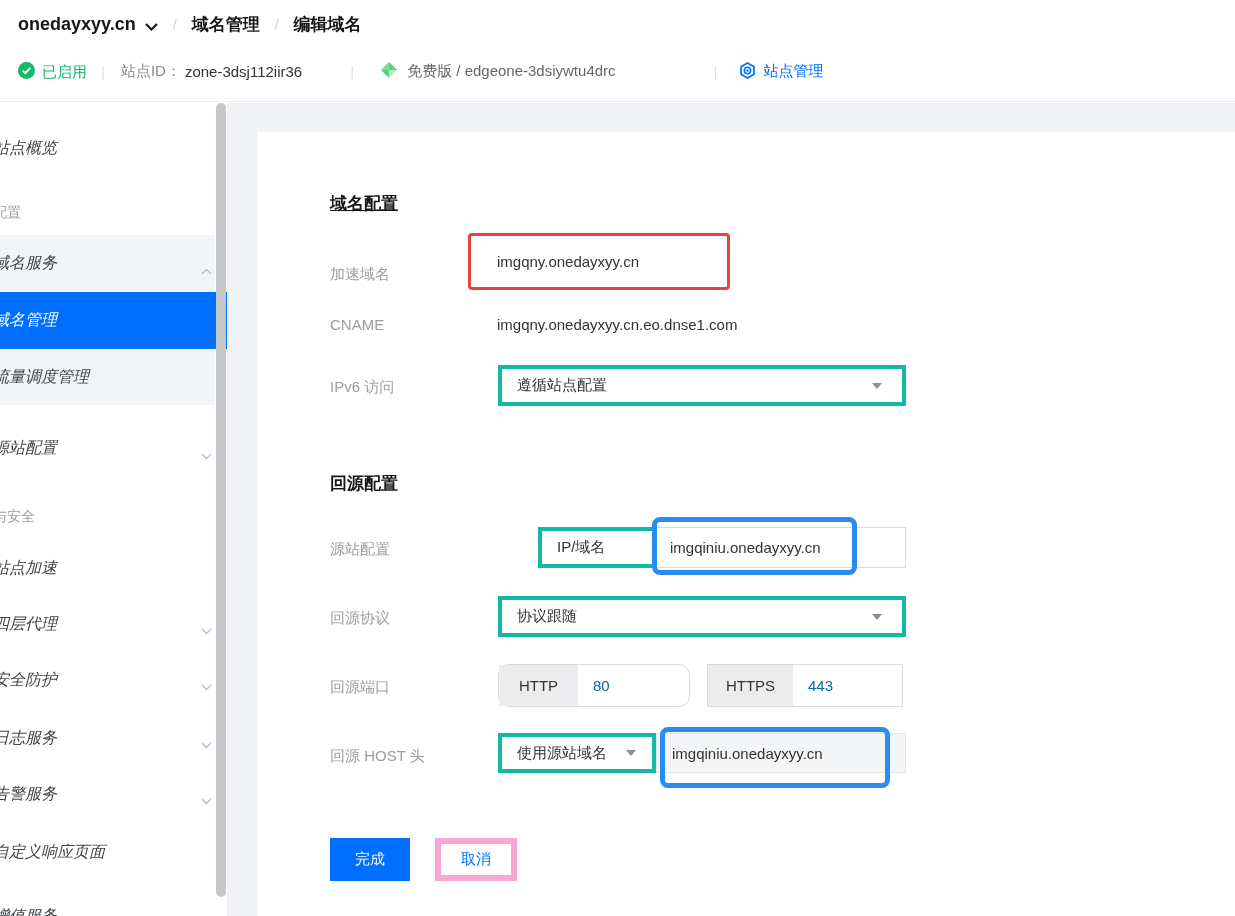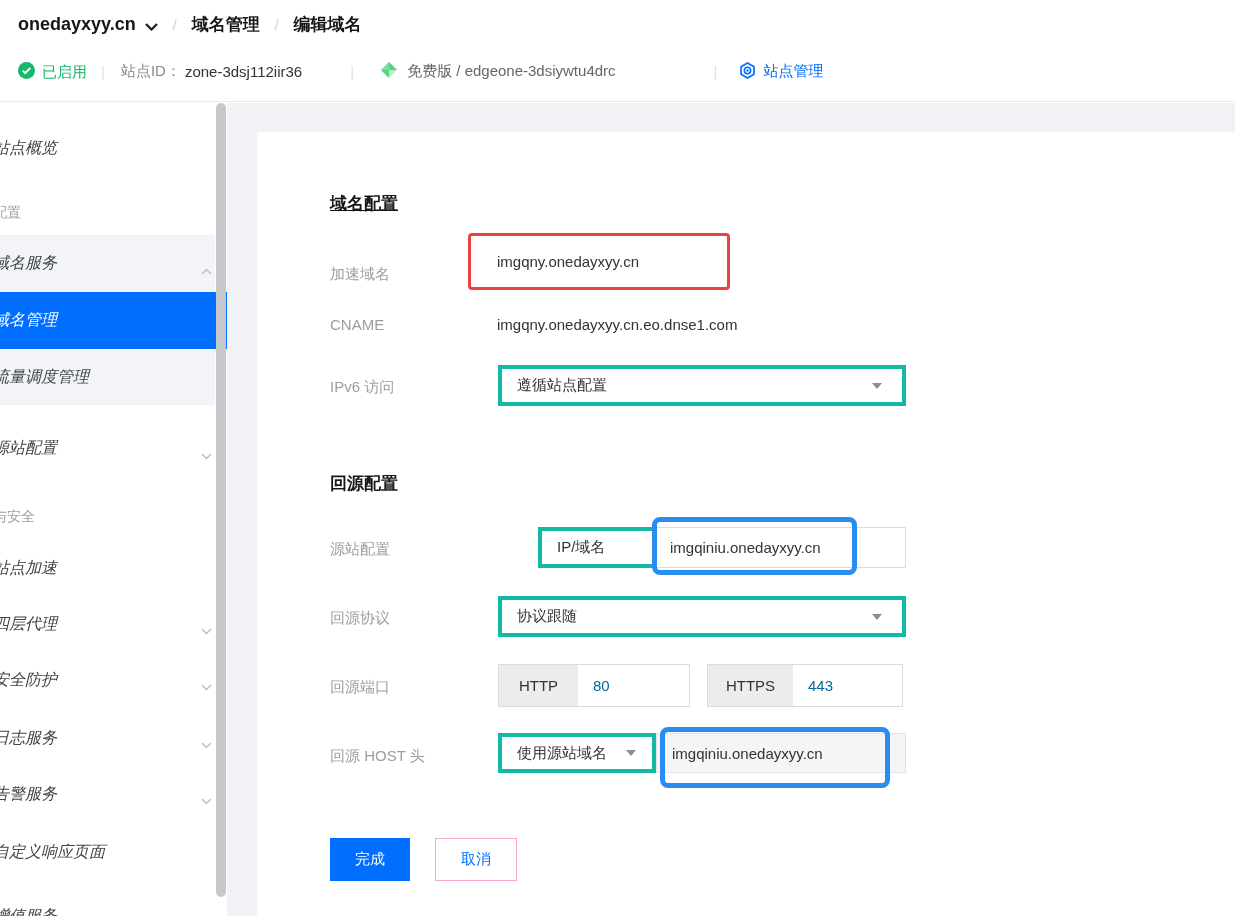--- a/index.html
+++ b/index.html
@@ -66,21 +66,21 @@
     border:1px solid #e2e4e7; display:flex; align-items:center; padding-left:15px; font-size:15px; color:#333; }
 
   .ann-red { position:absolute; left:211px; top:101px; width:262px; height:57px;
     border:3px solid #e8433f; border-radius:4px; background:#fff; z-index:2; }
   .ann-red .txt { position:absolute; left:26px; top:0; height:51px; line-height:51px; font-size:15px; color:#333; }
   .ann-blue { position:absolute; border:5px solid #2b8cf0; border-radius:8px; z-index:3; pointer-events:none; }
 
   .btn-done { position:absolute; left:73px; top:706px; width:80px; height:43px; background:#006eff;
     color:#fff; font-size:15px; border:none; cursor:pointer; font-family:inherit; }
   .btn-cancel { position:absolute; left:178px; top:706px; width:82px; height:43px; background:#fff;
-    color:#006eff; font-size:15px; border:1px solid #f9a8d4; cursor:pointer; font-family:inherit; }
+    color:#006eff; font-size:15px; border:6px solid #f9a8d4; cursor:pointer; font-family:inherit; }
 </style>
 </head>
 <body>
 
 <div class="header">
   <div class="breadcrumb">
     <span class="site-name">onedayxyy.cn</span>
     <span class="bc-chevron">
       <svg width="13" height="8" viewBox="0 0 13 8">
           <path d="M1 1l5.5 5.5L12 1" stroke="#1a1a1a" stroke-width="2.2" fill="none"></path>
@@ -252,21 +252,21 @@
     <input class="textinput" style="left: 398px; top: 395px; width: 251px;" value="imgqiniu.onedayxyy.cn">
     <div class="ann-blue" style="left:395px;top:385px;width:205px;height:58px;"></div>
 
     <div class="f-label" style="top:477px;">回源协议</div>
     <div class="selectbox" style="left:241px;top:464px;width:408px;">
       <span>协议跟随</span>
       <span class="caret caret-wide"></span>
     </div>
 
     <div class="f-label" style="top:546px;">回源端口</div>
-    <div class="portgroup" style="left:241px;top:532px;width:192px;">
+    <div class="portgroup" style="left:241px;top:532px;width:192px;border-radius:11px;">
       <span class="plabel" style="width:79px;">HTTP</span>
       <input value="80" style="">
     </div>
     <div class="portgroup" style="left:450px;top:532px;width:196px;">
       <span class="plabel" style="width:85px;">HTTPS</span>
       <input value="443" style="">
     </div>
 
     <div class="f-label" style="top:615px;">回源 HOST 头</div>
     <div class="selectbox" style="left:241px;top:601px;width:158px;height:40px;">

